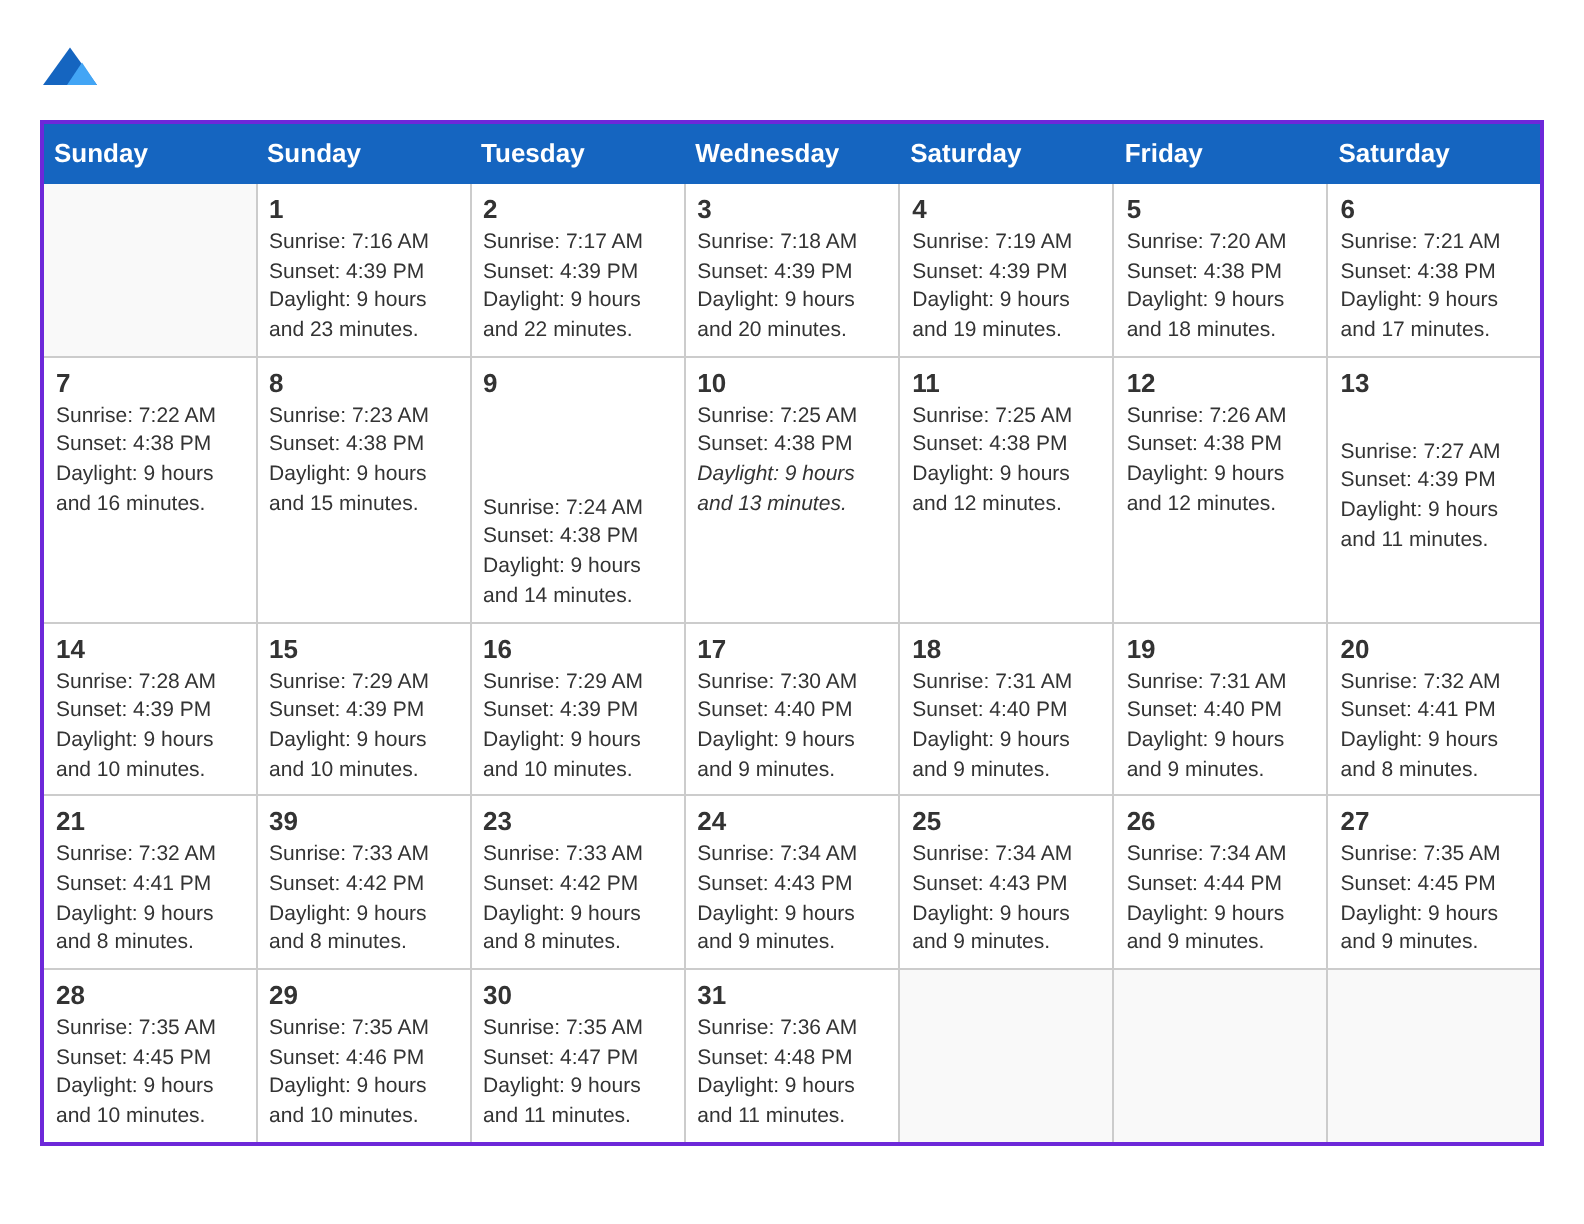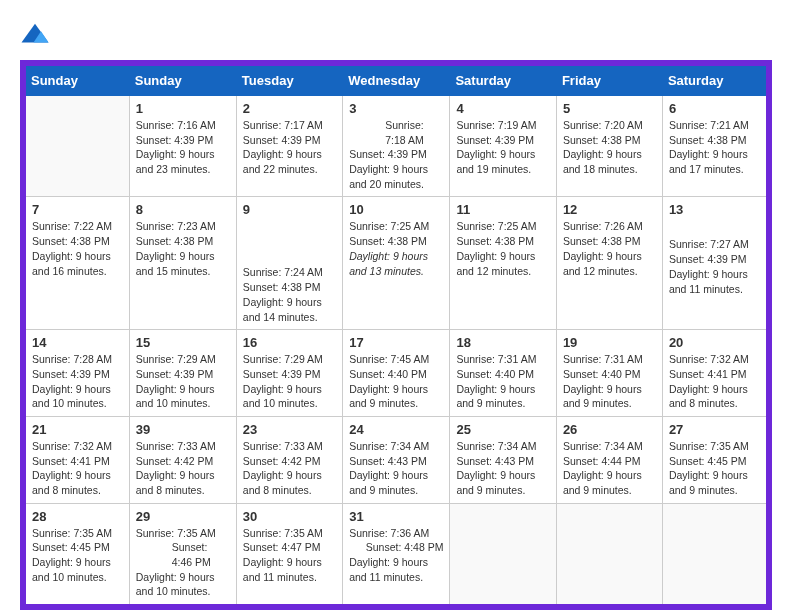--- a/index.html
+++ b/index.html
@@ -40,21 +40,21 @@
       font-weight: bold;
       color: #333;
     }
     .location {
       font-size: 16px;
       color: #555;
     }
     .calendar {
       width: 100%;
       border-collapse: collapse;
-      border: 6px solid #6d28d9;
+      border: 2px solid #6d28d9;
     }
     .calendar th {
       background-color: #1565C0;
       color: #fff;
       font-size: 13px;
       font-weight: bold;
       padding: 7px 5px;
       text-align: left;
       border: 1px solid #1565C0;
     }
@@ -117,21 +117,21 @@
           <div style="line-height: 1.4;">Daylight: 9 hours and 23 minutes.</div>
         </td>
         <td>
           <span class="day-num">2</span>
           <div style="line-height: 1.4;">Sunrise: 7:17 AM</div>
           <div style="line-height: 1.4;">Sunset: 4:39 PM</div>
           <div style="line-height: 1.4;">Daylight: 9 hours and 22 minutes.</div>
         </td>
         <td>
           <span class="day-num">3</span>
-          <div style="line-height: 1.4; margin-left: 36px;">Sunrise: 7:18 AM</div>
+          <div style="line-height: 1.4;">Sunrise: 7:18 AM</div>
           <div style="line-height: 1.4;">Sunset: 4:39 PM</div>
           <div style="line-height: 1.4;">Daylight: 9 hours and 20 minutes.</div>
         </td>
         <td>
           <span class="day-num">4</span>
           <div style="line-height: 1.4;">Sunrise: 7:19 AM</div>
           <div style="line-height: 1.4;">Sunset: 4:39 PM</div>
           <div style="line-height: 1.4;">Daylight: 9 hours and 19 minutes.</div>
         </td>
         <td>
@@ -205,21 +205,21 @@
           <div style="line-height: 1.4;">Daylight: 9 hours and 10 minutes.</div>
         </td>
         <td>
           <span class="day-num">16</span>
           <div style="line-height: 1.4;">Sunrise: 7:29 AM</div>
           <div style="line-height: 1.4;">Sunset: 4:39 PM</div>
           <div style="line-height: 1.4;">Daylight: 9 hours and 10 minutes.</div>
         </td>
         <td>
           <span class="day-num">17</span>
-          <div style="line-height: 1.4;">Sunrise: 7:45 AM</div>
+          <div style="line-height: 1.4;">Sunrise: 7:30 AM</div>
           <div style="line-height: 1.4;">Sunset: 4:40 PM</div>
           <div style="line-height: 1.4;">Daylight: 9 hours and 9 minutes.</div>
         </td>
         <td>
           <span class="day-num">18</span>
           <div style="line-height: 1.4;">Sunrise: 7:31 AM</div>
           <div style="line-height: 1.4;">Sunset: 4:40 PM</div>
           <div style="line-height: 1.4;">Daylight: 9 hours and 9 minutes.</div>
         </td>
         <td>
@@ -282,33 +282,33 @@
       <tr>
         <td>
           <span class="day-num">28</span>
           <div style="line-height: 1.4;">Sunrise: 7:35 AM</div>
           <div style="line-height: 1.4;">Sunset: 4:45 PM</div>
           <div style="line-height: 1.4;">Daylight: 9 hours and 10 minutes.</div>
         </td>
         <td>
           <span class="day-num">29</span>
           <div style="line-height: 1.4;">Sunrise: 7:35 AM</div>
-          <div style="line-height: 1.4; margin-left: 36px;">Sunset: 4:46 PM</div>
+          <div style="line-height: 1.4;">Sunset: 4:46 PM</div>
           <div style="line-height: 1.4;">Daylight: 9 hours and 10 minutes.</div>
         </td>
         <td>
           <span class="day-num">30</span>
           <div style="line-height: 1.4;">Sunrise: 7:35 AM</div>
           <div style="line-height: 1.4;">Sunset: 4:47 PM</div>
           <div style="line-height: 1.4;">Daylight: 9 hours and 11 minutes.</div>
         </td>
         <td>
           <span class="day-num">31</span>
           <div style="line-height: 1.4;">Sunrise: 7:36 AM</div>
-          <div style="line-height: 1.4; text-align: right;">Sunset: 4:48 PM</div>
+          <div style="line-height: 1.4;">Sunset: 4:48 PM</div>
           <div style="line-height: 1.4;">Daylight: 9 hours and 11 minutes.</div>
         </td>
         <td class="empty"></td>
         <td class="empty"></td>
         <td class="empty"></td>
       </tr>
     </tbody>
 </table>
 
 </body></html>

